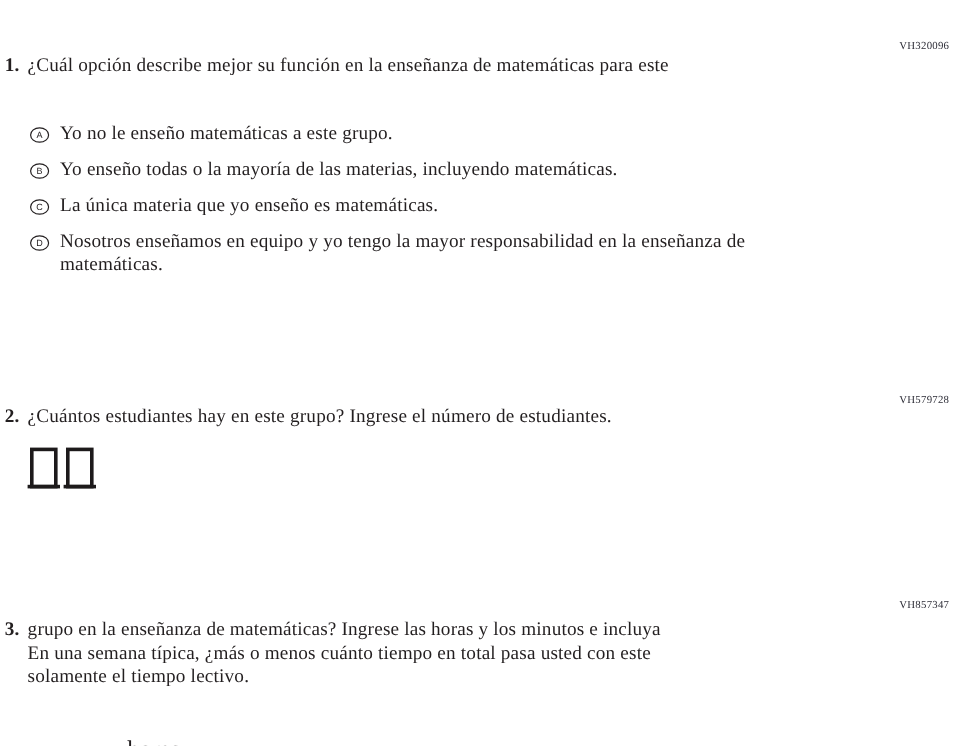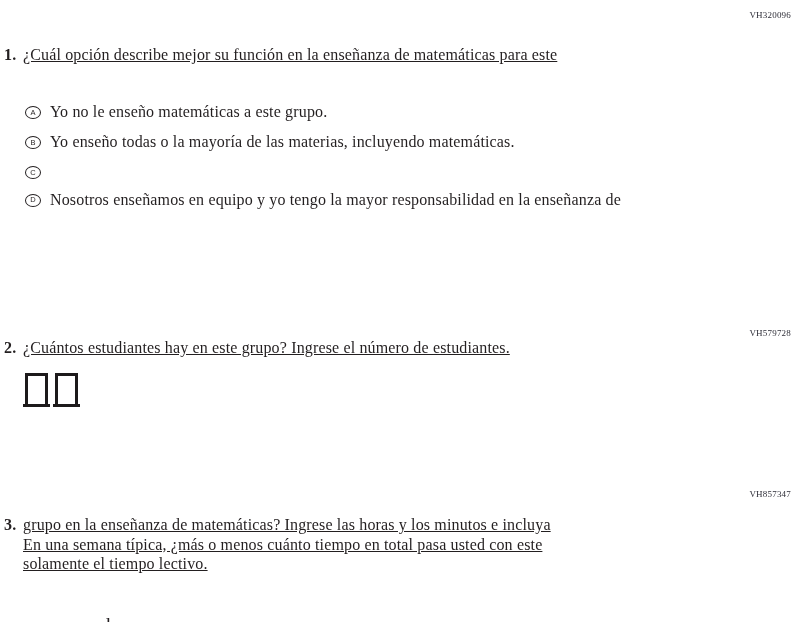--- a/index.html
+++ b/index.html
@@ -14,41 +14,41 @@
     overflow: hidden;
   }
   .code {
     position: absolute;
     right: 14px;
     font-size: 9px;
     line-height: 10px;
     color: #2e2e38;
     letter-spacing: 0.2px;
   }
-  .code-1 { top: 10px; }
+  .code-1 { top: 33px; }
   .code-2 { top: 328px; }
-  .code-3 { top: 489px; }
+  .code-3 { top: 499px; }
 
   .q-row {
     position: absolute;
     left: 4px;
     display: flex;
     font-size: 16px;
     line-height: 20.5px;
     letter-spacing: 0.15px;
   }
   .q-row-1 { top: 45px; }
   .q-row-2 { top: 338px; }
   .q-row-3 { top: 515px; line-height: 19.5px; }
   .q-num {
     flex: none;
     width: 19px;
     font-weight: bold;
   }
-  .q-text { max-width: 726px; text-decoration: underline; }
+  .q-text { max-width: 726px; }
   .line { display: block; }
 
   .options {
     position: absolute;
     left: 25px;
     top: 103px;
     font-size: 16px;
     letter-spacing: 0.15px;
   }
   .option {
@@ -154,28 +154,32 @@
         </span>
       <span class="option-text">
         <span class="line">Yo enseño todas o la mayoría de las materias, incluyendo matemáticas.</span>
       </span>
     </div>
 
     <div class="option">
       <span class="bubble">
           <span class="bubble-letter">C</span>
         </span>
+      <span class="option-text">
+        <span class="line">La única materia que yo enseño es matemáticas.</span>
+      </span>
     </div>
 
     <div class="option">
       <span class="bubble">
           <span class="bubble-letter">D</span>
         </span>
       <span class="option-text">
         <span class="line">Nosotros enseñamos en equipo y yo tengo la mayor responsabilidad en la enseñanza de</span>
+        <span class="line">matemáticas.</span>
       </span>
     </div>
 
   </div>
 
   <span class="code code-2">VH579728</span>
 
   <div class="q-row q-row-2">
     <span class="q-num">2.</span>
     <span class="q-text">

